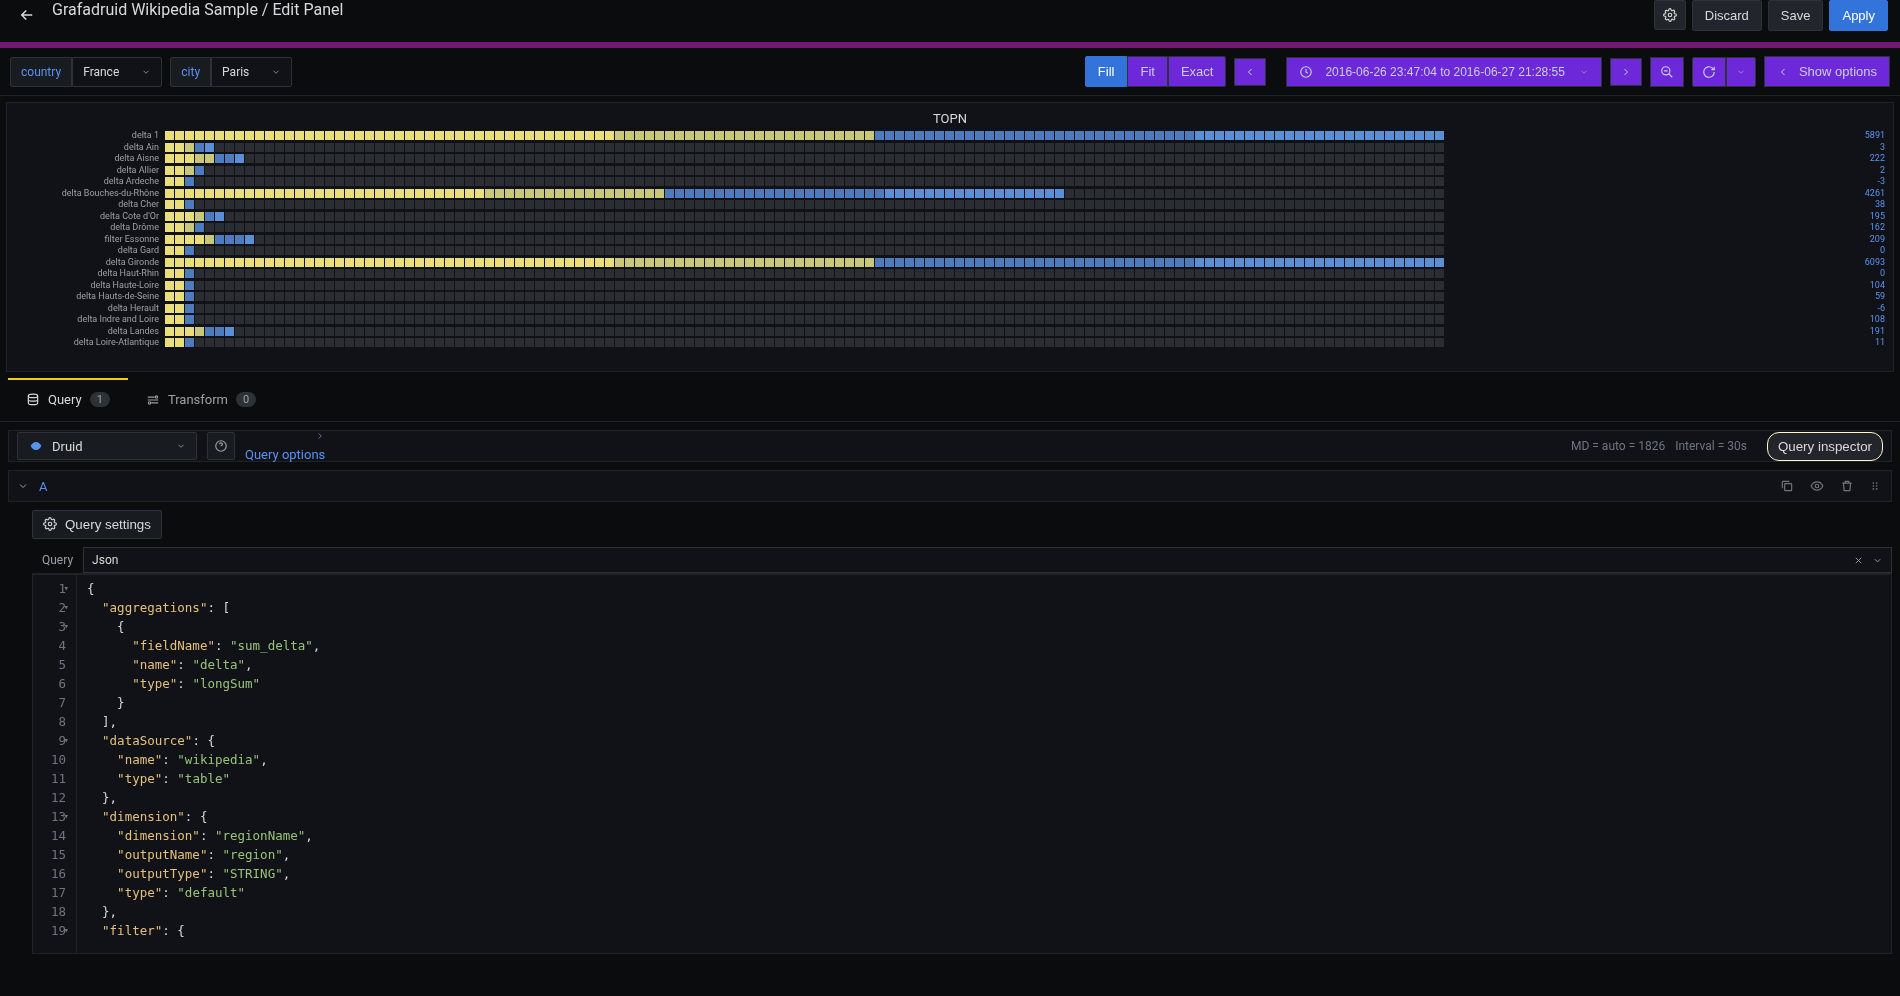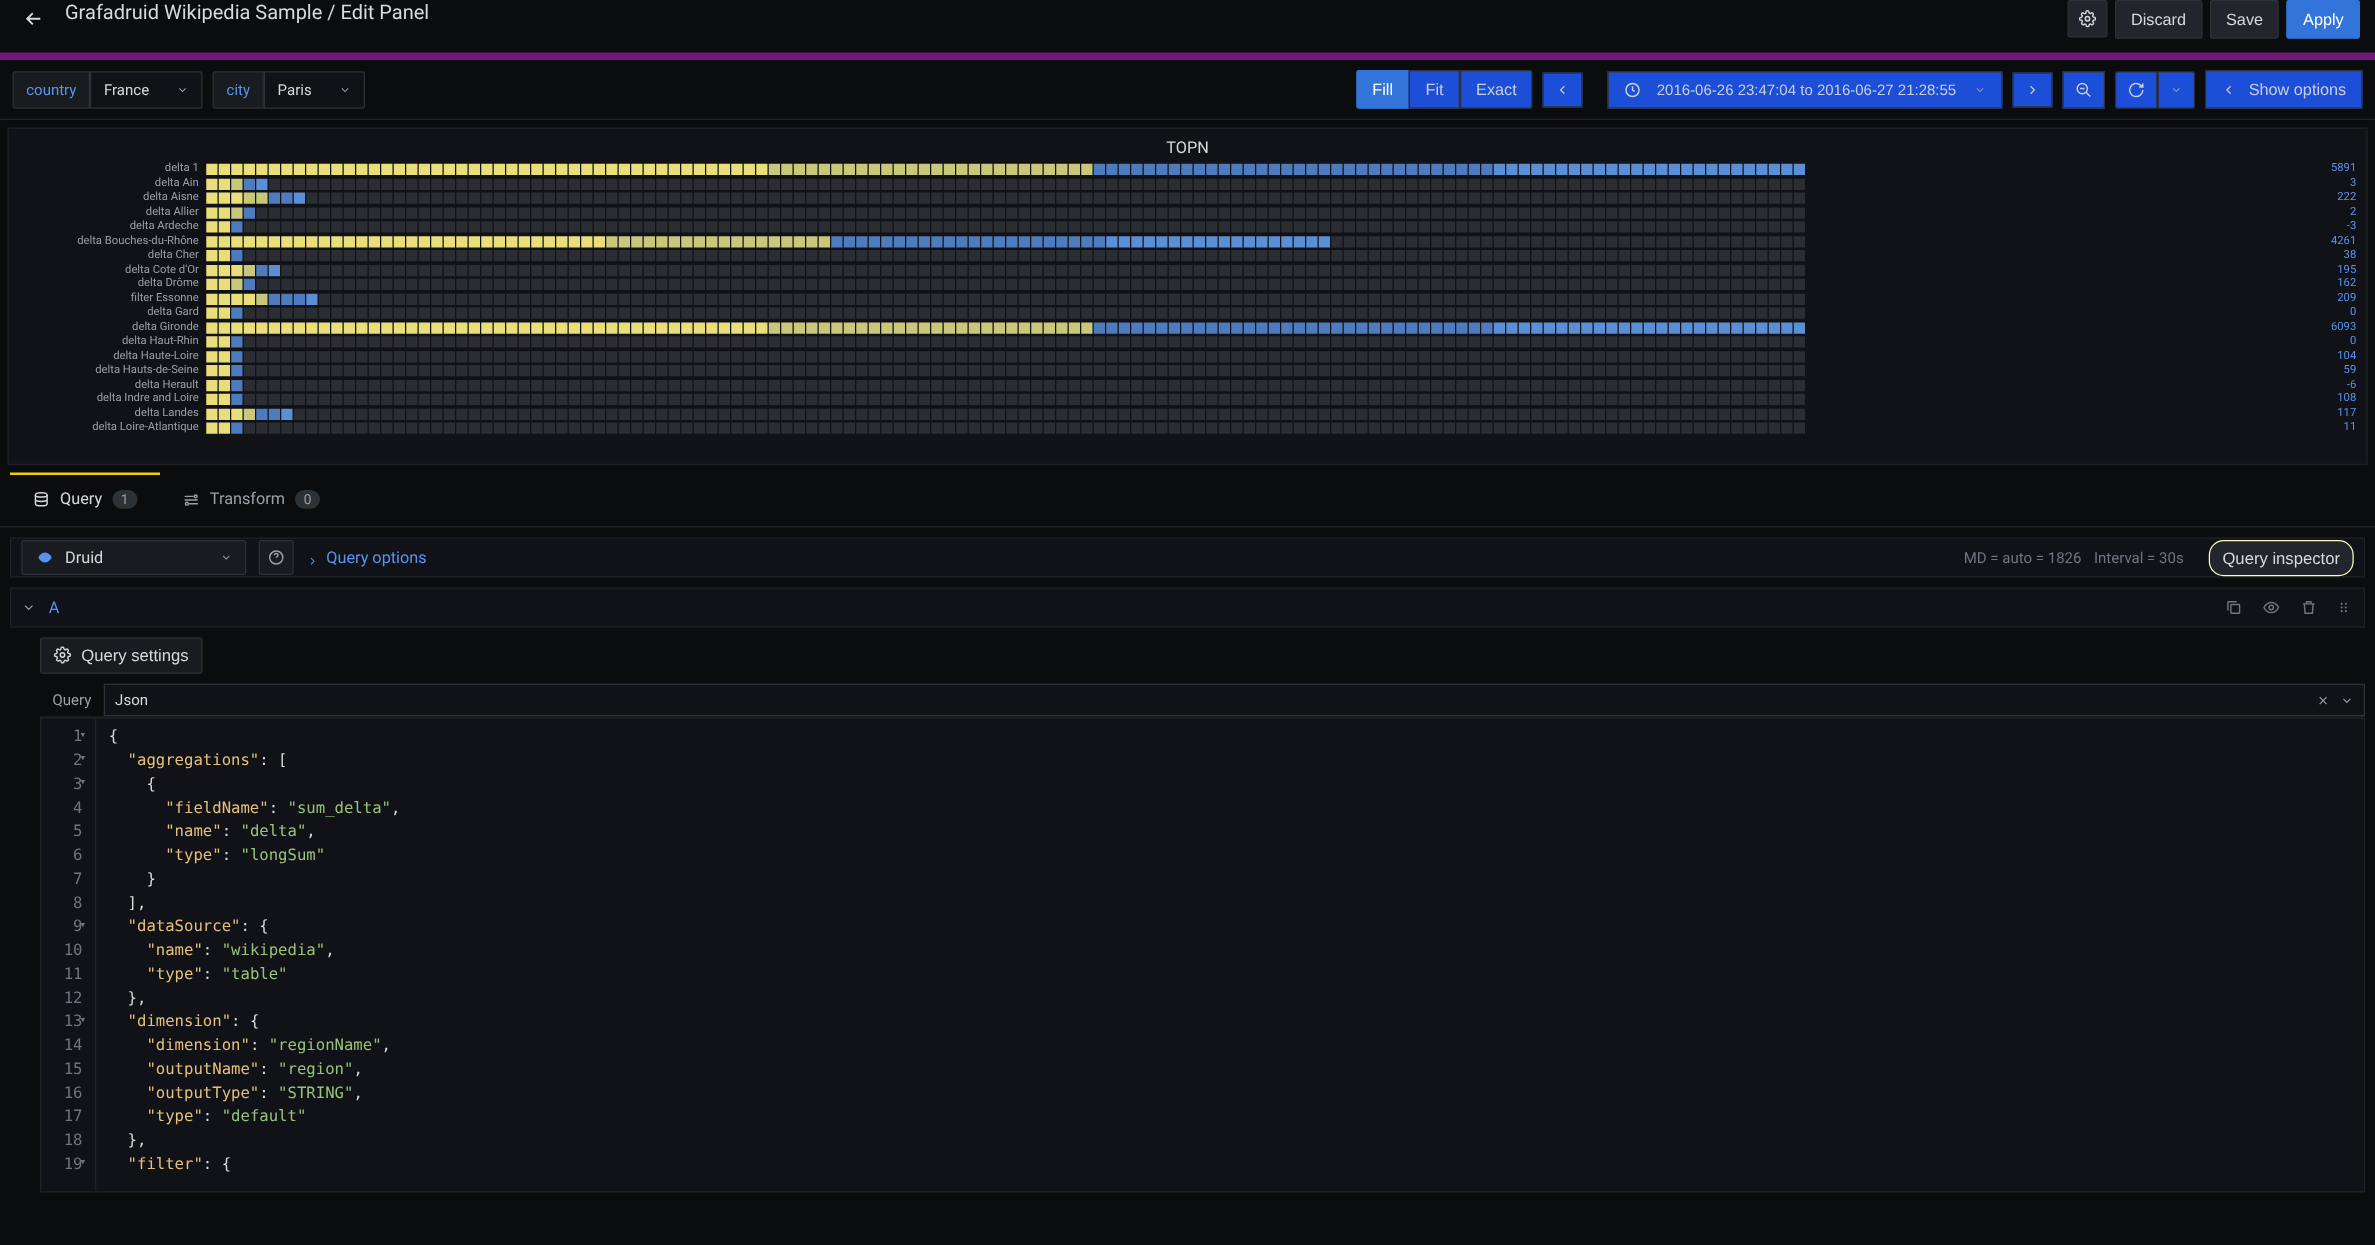--- a/index.html
+++ b/index.html
@@ -16,21 +16,21 @@
 
 
 .toolbar { display: flex; align-items: center; height: 48px; padding: 0 10px; gap: 8px; border-bottom: 1px solid #202226; }
 .tpl-label { color: #5794f2; background: #181b1f; border: 1px solid #2c3235; padding: 7px 10px; border-radius: 2px 0 0 2px; font-size: 12px; margin-right:-8px; }
 .tpl-value { background: #111217; border: 1px solid #2c3235; padding: 7px 10px; border-radius: 0 2px 2px 0; font-size: 12px; cursor: pointer; display:inline-flex; align-items:center; gap:22px; }
 .toolbar-spacer { flex: 1; }
 .btn-group { display: inline-flex; }
 .btn-group .tb-btn { border-radius: 0; }
 .btn-group .tb-btn:first-child { border-radius: 2px 0 0 2px; }
 .btn-group .tb-btn:last-child { border-radius: 0 2px 2px 0; }
-.tb-btn { background: #1d4ed8; border: 1px solid #2c3235; color: #c7d0d9; padding: 7px 12px; cursor: pointer; font-size: 13px; display:inline-flex; align-items:center; gap:6px; }
+.tb-btn { background: #6d28d9; border: 1px solid #2c3235; color: #c7d0d9; padding: 7px 12px; cursor: pointer; font-size: 13px; display:inline-flex; align-items:center; gap:6px; }
 .tb-btn.active { background: #3274d9; color: #fff; border-color:#3274d9; }
 .tb-btn.icon-only { padding: 7px 9px; }
 .time-range { font-size: 12px; margin-left: 12px; }
 
 
 .viz { margin: 6px; background: #111217; border: 1px solid #202226; height: 270px; position: relative; overflow:hidden; }
 .viz-title { text-align: center; font-size: 13px; color: #d8d9da; padding: 8px 0 4px; }
 .viz-body { display: flex; padding: 0 8px; }
 .viz-labels { width: 150px; text-align: right; padding-right: 6px; }
 .viz-labels div { font-size: 9px; line-height: 11.5px; color: #9aa0a6; white-space: nowrap; }
@@ -49,21 +49,21 @@
 .tabs { display: flex; border-bottom: 1px solid #202226; padding: 0 8px; }
 .tab { display: flex; align-items: center; gap: 8px; padding: 14px 18px; cursor: pointer; color: #9aa0a6; font-size: 13px; position: relative; }
 .tab.active { color: #d8d9da; }
 .tab.active::before { content:''; position:absolute; top:0; left:0; right:0; height:2px; background:#f2cc0c; }
 .tab-badge { background: #2c3235; color: #9aa0a6; border-radius: 10px; padding: 1px 7px; font-size: 11px; }
 
 
 .qbar { display: flex; align-items: center; background: #111217; border: 1px solid #202226; margin: 8px; height: 32px; padding: 0 8px; gap: 10px; }
 .ds-select { display: flex; align-items: center; gap: 8px; background: #181b1f; border: 1px solid #2c3235; padding: 5px 10px; border-radius: 2px; cursor: pointer; min-width: 180px; }
 .help-btn { background: #181b1f; border: 1px solid #2c3235; width:28px; height:28px; border-radius:2px; cursor:pointer; display:flex; align-items:center; justify-content:center; }
-.q-options { color: #5794f2; cursor: pointer; display:flex; align-items:flex-end; gap:6px; }
+.q-options { color: #5794f2; cursor: pointer; display:flex; align-items:flex-end; gap:6px;flex-direction:column; }
 .qbar-spacer { flex: 1; }
 .qbar-meta { color: #6e7580; font-size: 12px; }
 .inspector-btn { color: #d8d9da; background: #22252b; padding: 6px 10px; border:1px solid #fef9c3; border-radius:12px; cursor:pointer; margin-left:10px; }
 
 
 .qrow-head { display: flex; align-items: center; background: #111217; border: 1px solid #202226; margin: 0 8px; height: 32px; padding: 0 8px; gap: 10px; }
 .qrow-letter { color: #5794f2; font-size: 13px; }
 .qrow-spacer { flex:1; }
 .qrow-icon { cursor:pointer; opacity:0.7; padding:0 3px; }
 
@@ -2687,21 +2687,21 @@
         <div>195</div>
         <div>162</div>
         <div>209</div>
         <div>0</div>
         <div>6093</div>
         <div>0</div>
         <div>104</div>
         <div>59</div>
         <div>-6</div>
         <div>108</div>
-        <div>117</div>
+        <div>191</div>
         <div>11</div>
       </div>
   </div>
 </div>
 
 <div class="tabs">
   <div class="tab active">
     <svg width="14" height="14" viewBox="0 0 24 24" fill="none" stroke="#d8d9da" stroke-width="2">
         <ellipse cx="12" cy="5" rx="8" ry="3"></ellipse>
         <path d="M4 5v6c0 1.7 3.6 3 8 3s8-1.3 8-3V5M4 11v6c0 1.7 3.6 3 8 3s8-1.3 8-3v-6"></path>

